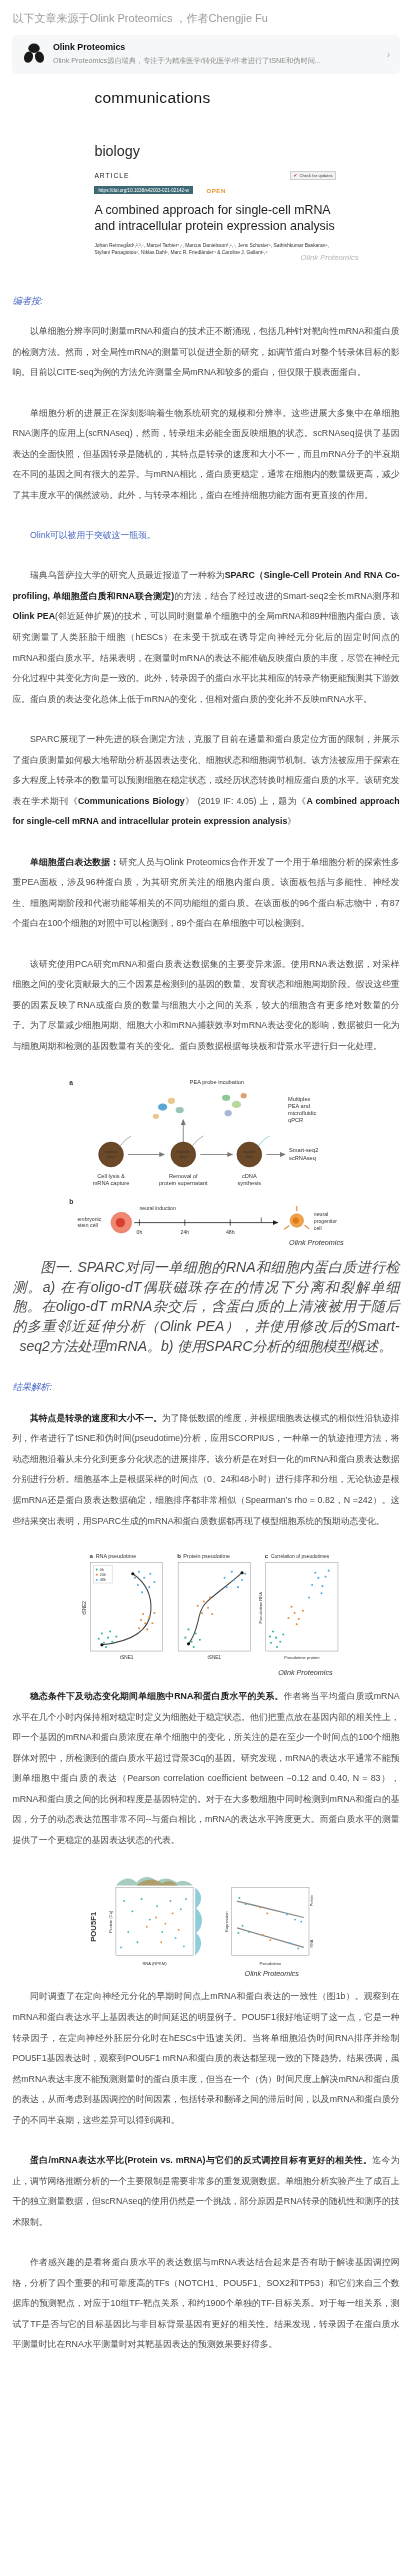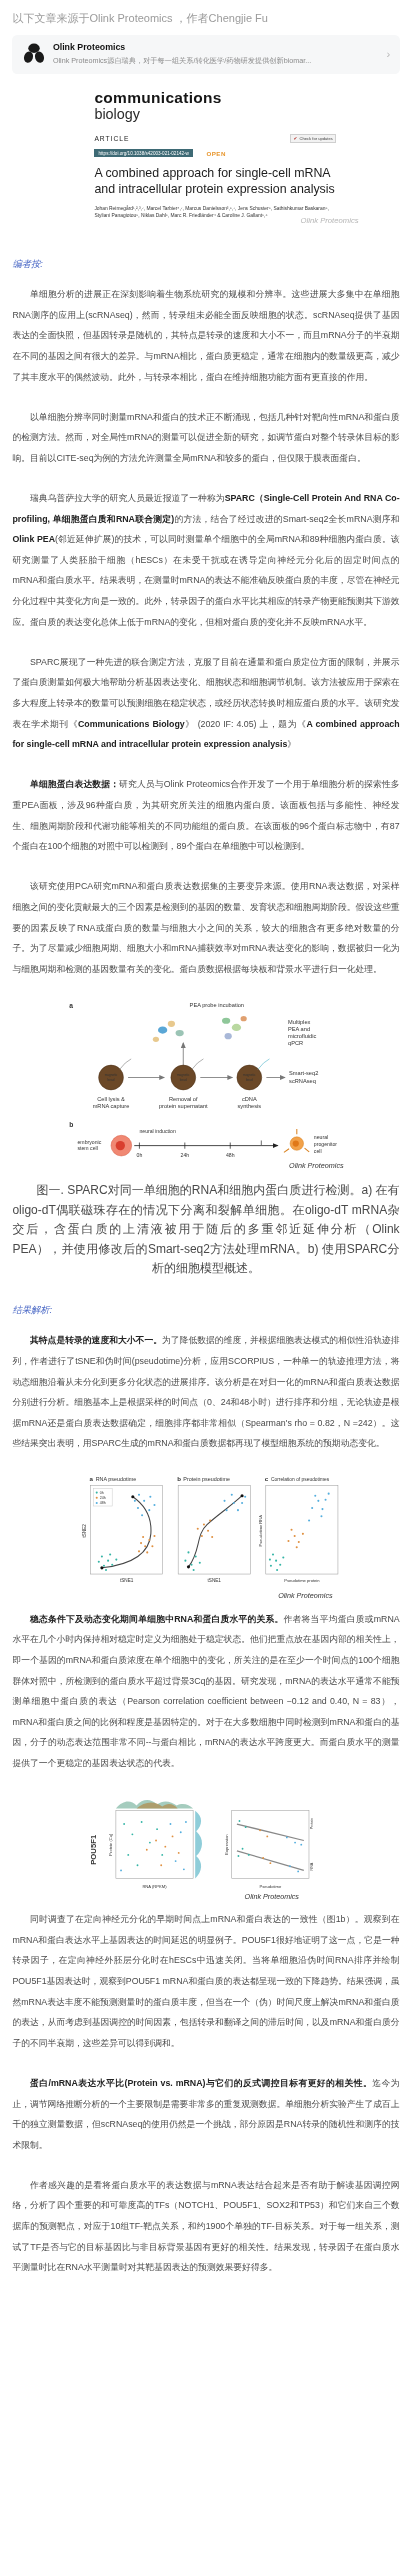--- a/index.html
+++ b/index.html
@@ -7,39 +7,39 @@
   .page{width:412px;box-sizing:border-box;padding:6.2px 12.4px 20.6px;background:#fff;}
   .source-note{color:#9b9b9b;font-size:11px;padding:5.2px 0 8.2px;}
   .account-card{background:#f6f7f8;border-radius:5.2px;display:flex;align-items:center;padding:7.7px 9.3px;gap:7.2px;}
   .logo{width:24px;height:24px;flex:0 0 auto;}
   .card-text{min-width:0;}
   .card-name{font-weight:bold;font-size:8.8px;color:#141414;margin-bottom:3.6px;}
   .card-desc{color:#8b8b8b;font-size:7.2px;white-space:nowrap;overflow:hidden;text-overflow:ellipsis;max-width:319px;}
   .chevron{color:#b9b9b9;font-size:11.3px;margin-left:auto;flex:0 0 auto;}
 
   .paper{position:relative;margin:3.1px 0 0;padding:13.4px 20.6px 13.4px 82px;}
-  .j1{font-size:15.5px;font-weight:bold;color:#161616;line-height:1.05;letter-spacing:0.3px;}
-  .j2{font-size:14.4px;color:#2a2a2a;line-height:1.1;font-weight:400;}
+  .j1{font-size:15.5px;font-weight:normal;color:#161616;line-height:1.05;letter-spacing:0.3px;}
+  .j2{font-size:14.4px;color:#2a2a2a;line-height:1.1;font-weight:400;margin-top:37px;}
   .article-row{display:flex;align-items:center;justify-content:space-between;margin-top:11.3px;width:242px;}
   .article-label{font-size:6.7px;letter-spacing:1px;color:#222;}
   .check-badge{display:inline-flex;align-items:center;gap:2.1px;border:0.5px solid #cfcfcf;background:#f2f2f2;font-size:4.1px;color:#444;padding:1px 2.6px;}
   .check-ico{color:#b03028;font-size:4.6px;}
   .doi-row{display:flex;align-items:center;margin-top:6.2px;width:242px;}
   .doi-badge{background:#3e6a75;color:#fff;font-size:4.6px;padding:1.5px 4.1px;}
   .open-label{color:#e8972f;font-weight:bold;font-size:6.2px;margin-left:13.4px;letter-spacing:0.5px;}
   .paper-title{font-size:12.4px;color:#1d1d1d;margin-top:8.2px;line-height:1.3;width:247px;font-weight:400;}
   .paper-authors{font-size:4.9px;color:#333;margin-top:7.2px;width:242px;line-height:1.5;}
   .wm{color:#a9a9a9;opacity:.85;font-size:7.7px;font-style:italic;}
   .wm-paper{position:absolute;right:41px;bottom:8.2px;}
 
   .sec-h{color:#4b69c6;font-size:9.3px;font-style:italic;font-weight:normal;margin:25px 0 13.4px;}
   .para{font-size:8.8px;line-height:20.6px;text-align:justify;text-indent:2em;margin:0 0 19.6px;color:#4a4a4a;}
   .para .run-b{font-weight:bold;color:#222;}
   .para.accent{color:#4b69c6;}
-  .caption{font-size:12px;line-height:19.6px;text-align:justify;text-align-last:center;text-indent:2em;color:#4a4a4a;margin:7.2px 0 23px;}
+  .caption{font-size:14px;line-height:19.6px;text-align:justify;text-align-last:center;text-indent:2em;color:#4a4a4a;margin:7.2px 0 23px;font-style:italic;}
 
   .fig{text-align:center;margin:17.5px 0 3.1px;}
   .figsvg text{font-family:"Liberation Sans","DejaVu Sans",sans-serif;fill:#333;}
   .wm-svg{fill:#ababab;font-style:italic;}
 </style>
 </head>
 <body>
 
 <div class="page">
 
@@ -48,21 +48,21 @@
   <div class="account-card">
     <div class="logo">
       <svg width="24" height="24" viewBox="0 0 46 46">
         <ellipse cx="23" cy="12" rx="11" ry="9" fill="#1a1a1a"></ellipse>
         <ellipse cx="12.5" cy="29" rx="8.5" ry="11" fill="#1a1a1a" transform="rotate(18 12.5 29)"></ellipse>
         <ellipse cx="33.5" cy="29" rx="8.5" ry="11" fill="#1a1a1a" transform="rotate(-18 33.5 29)"></ellipse>
       </svg>
     </div>
     <div class="card-text">
       <div class="card-name">Olink Proteomics</div>
-      <div class="card-desc">Olink Proteomics源自瑞典，对于每一组关系/转化医学/药物研发提供创新biomar...</div>
+      <div class="card-desc">Olink Proteomics源自瑞典，专注于为精准医学/转化医学/作者进行了tSNE和伪时间...</div>
     </div>
     <div class="chevron">›</div>
   </div>
 
   <div class="paper">
     <div class="journal">
       <div class="j1">communications</div>
       <div class="j2">biology</div>
     </div>
     <div class="article-row">
@@ -75,25 +75,26 @@
     <div class="doi-row">
       <span class="doi-badge">https://doi.org/10.1038/s42003-021-02142-w</span>
       <span class="open-label">OPEN</span>
     </div>
     <div class="paper-title">A combined approach for single-cell mRNA and intracellular protein expression analysis</div>
     <div class="paper-authors">Johan Reimegård¹,²,³,⁷, Marcel Tarbier⁴,⁷, Marcus Danielsson³,⁵,⁷, Jens Schuster⁵, Sathishkumar Baskaran⁵, Styliani Panagiotou⁵, Niklas Dahl⁵, Marc R. Friedländer⁴ &amp; Caroline J. Gallant⁵,⁶</div>
     <div class="wm wm-paper">Olink Proteomics</div>
   </div>
 
   <h2 class="sec-h">编者按:</h2>
+  <p class="para"><span>以单细胞分辨率同时测量mRNA和蛋白的技术正不断涌现，包括几种针对靶向性mRNA和蛋白质的检测方法。然而，对全局性mRNA的测量可以促进全新的研究，如调节蛋白对整个转录体目标的影响。目前以CITE-seq为例的方法允许测量全局mRNA和较多的蛋白，但仅限于膜表面蛋白。</span></p>
   <p class="para"><span>单细胞分析的进展正在深刻影响着生物系统研究的规模和分辨率。这些进展大多集中在单细胞RNA测序的应用上(scRNAseq)，然而，转录组未必能全面反映细胞的状态。scRNAseq提供了基因表达的全面快照，但基因转录是随机的，其特点是转录的速度和大小不一，而且mRNA分子的半衰期在不同的基因之间有很大的差异。与mRNA相比，蛋白质更稳定，通常在细胞内的数量级更高，减少了其丰度水平的偶然波动。此外，与转录本相比，蛋白在维持细胞功能方面有更直接的作用。</span></p>
-  <p class="para"><span>以单细胞分辨率同时测量mRNA和蛋白的技术正不断涌现，包括几种针对靶向性mRNA和蛋白质的检测方法。然而，对全局性mRNA的测量可以促进全新的研究，如调节蛋白对整个转录体目标的影响。目前以CITE-seq为例的方法允许测量全局mRNA和较多的蛋白，但仅限于膜表面蛋白。</span></p>
+  <p class="para accent"><span>Olink可以被用于突破这一瓶颈。</span></p>
 
   <p class="para"><span>瑞典乌普萨拉大学的研究人员最近报道了一种称为</span><span class="run-b">SPARC（Single-Cell Protein And RNA Co-profiling, 单细胞蛋白质和RNA联合测定)</span><span>的方法，结合了经过改进的Smart-seq2全长mRNA测序和</span><span class="run-b">Olink PEA</span><span>(邻近延伸扩展)的技术，可以同时测量单个细胞中的全局mRNA和89种细胞内蛋白质。该研究测量了人类胚胎干细胞（hESCs）在未受干扰或在诱导定向神经元分化后的固定时间点的mRNA和蛋白质水平。结果表明，在测量时mRNA的表达不能准确反映蛋白质的丰度，尽管在神经元分化过程中其变化方向是一致的。此外，转录因子的蛋白水平比其相应的转录产物更能预测其下游效应。蛋白质的表达变化总体上低于mRNA的变化，但相对蛋白质的变化并不反映mRNA水平。</span></p>
-  <p class="para"><span>SPARC展现了一种先进的联合测定方法，克服了目前在通量和蛋白质定位方面的限制，并展示了蛋白质测量如何极大地帮助分析基因表达变化、细胞状态和细胞调节机制。该方法被应用于探索在多大程度上转录本的数量可以预测细胞在稳定状态，或经历状态转换时相应蛋白质的水平。该研究发表在学术期刊《</span><span class="run-b">Communications Biology</span><span>》 (2020 IF: 4.05) 上，题为《</span><span class="run-b">A combined approach for single-cell mRNA and intracellular protein expression analysis</span><span>》</span></p>
+  <p class="para"><span>SPARC展现了一种先进的联合测定方法，克服了目前在通量和蛋白质定位方面的限制，并展示了蛋白质测量如何极大地帮助分析基因表达变化、细胞状态和细胞调节机制。该方法被应用于探索在多大程度上转录本的数量可以预测细胞在稳定状态，或经历状态转换时相应蛋白质的水平。该研究发表在学术期刊《</span><span class="run-b">Communications Biology</span><span>》 (2019 IF: 4.05) 上，题为《</span><span class="run-b">A combined approach for single-cell mRNA and intracellular protein expression analysis</span><span>》</span></p>
 
   <p class="para"><span class="run-b">单细胞蛋白表达数据：</span><span>研究人员与Olink Proteomics合作开发了一个用于单细胞分析的探索性多重PEA面板，涉及96种蛋白质，为其研究所关注的细胞内蛋白质。该面板包括与多能性、神经发生、细胞周期阶段和代谢功能等相关的不同功能组的蛋白质。在该面板的96个蛋白标志物中，有87个蛋白在100个细胞的对照中可以检测到，89个蛋白在单细胞中可以检测到。</span></p>
   <p class="para"><span>该研究使用PCA研究mRNA和蛋白质表达数据集的主要变异来源。使用RNA表达数据，对采样细胞之间的变化贡献最大的三个因素是检测到的基因的数量、发育状态和细胞周期阶段。假设这些重要的因素反映了RNA或蛋白质的数量与细胞大小之间的关系，较大的细胞含有更多绝对数量的分子。为了尽量减少细胞周期、细胞大小和mRNA捕获效率对mRNA表达变化的影响，数据被归一化为与细胞周期和检测的基因数量有关的变化。蛋白质数据根据每块板和背景水平进行归一化处理。</span></p>
 
   <div class="fig">
     <svg class="figsvg" width="289" height="173" viewBox="0 0 560 335">
       <defs>
         <marker id="arr" markerWidth="8" markerHeight="8" refX="6" refY="3" orient="auto">
             <path d="M0,0 L7,3 L0,6 z" fill="#777"></path>
           </marker>

